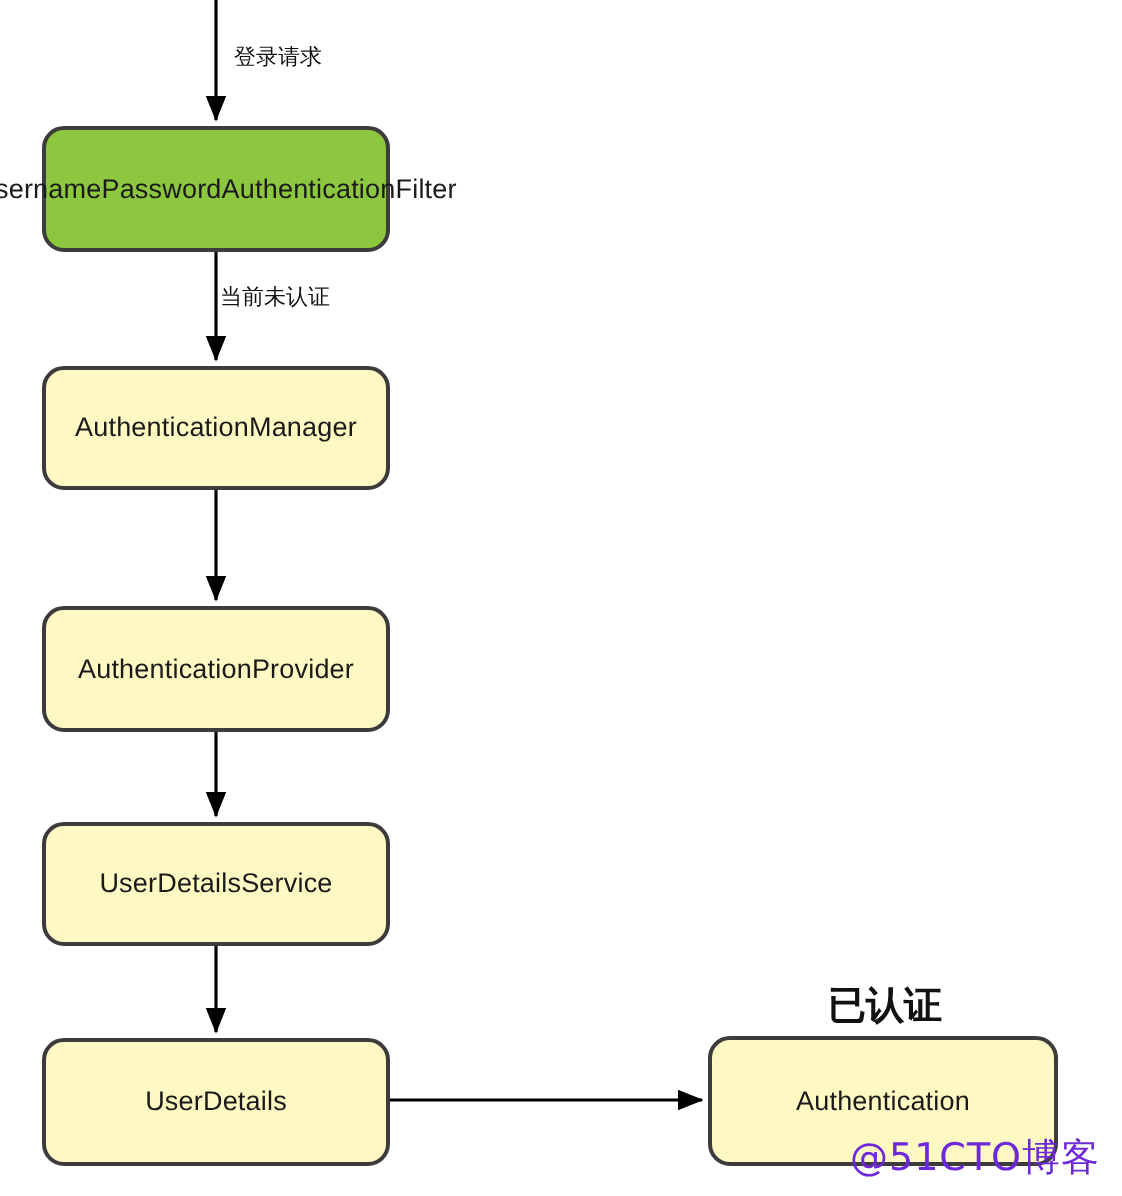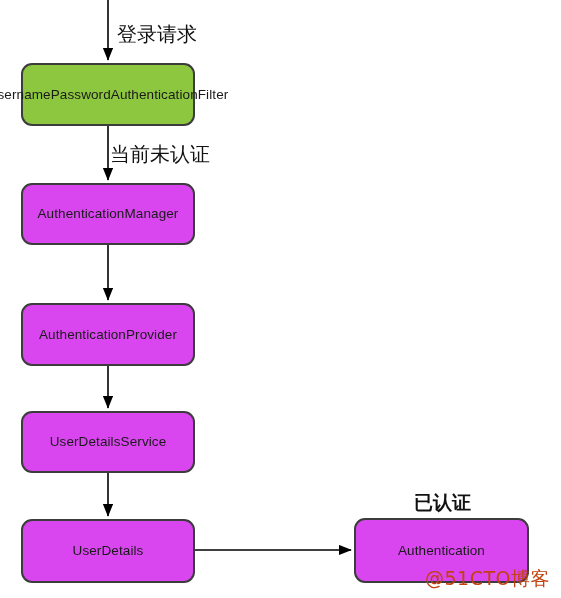--- a/index.html
+++ b/index.html
@@ -28,21 +28,21 @@
     justify-content: center;
     text-align: center;
     color: #1a1a1a;
     font-size: 13.5px;
     line-height: 1.28;
     letter-spacing: 0.1px;
     padding: 2px 6px;
     z-index: 3;
   }
   .node-green { background: #8DC63F; }
-  .node-blue  { background: #d946ef; }
+  .node-blue  { background: #fef9c3; }
 
   #node-upaf       { left: 21px;  top: 63px;  width: 174px; height: 63px; }
   #node-authmgr    { left: 21px;  top: 183px; width: 174px; height: 62px; }
   #node-authprov   { left: 21px;  top: 303px; width: 174px; height: 63px; }
   #node-uds        { left: 21px;  top: 411px; width: 174px; height: 62px; }
   #node-userdet    { left: 21px;  top: 519px; width: 174px; height: 64px; }
   #node-auth       { left: 354px; top: 518px; width: 175px; height: 65px; }
 
   
   .edge-svg {
@@ -52,35 +52,35 @@
     width: 561px;
     height: 598px;
     z-index: 1;
     pointer-events: none;
   }
 
   
   .edge-label {
     position: absolute;
     color: #111111;
-    font-size: 20px;
+    font-size: 11px;
     white-space: nowrap;
     z-index: 4;
     font-family: "DejaVu Sans", "Liberation Sans", sans-serif;
   }
   #label-login    { left: 117px; top: 21px; }
   #label-unauth   { left: 110px; top: 141px; text-align: right; }
   #label-authed   { left: 414px; top: 490px; font-weight: bold; font-size: 19px; }
 
   
   #watermark {
     position: absolute;
     left: 425px;
     top: 566px;
-    color: #c2410c;
+    color: #6d28d9;
     font-size: 19px;
     letter-spacing: 0.5px;
     white-space: nowrap;
     z-index: 5;
     font-family: "DejaVu Sans", "Liberation Sans", sans-serif;
   }
 </style>
 </head>
 <body>
 

